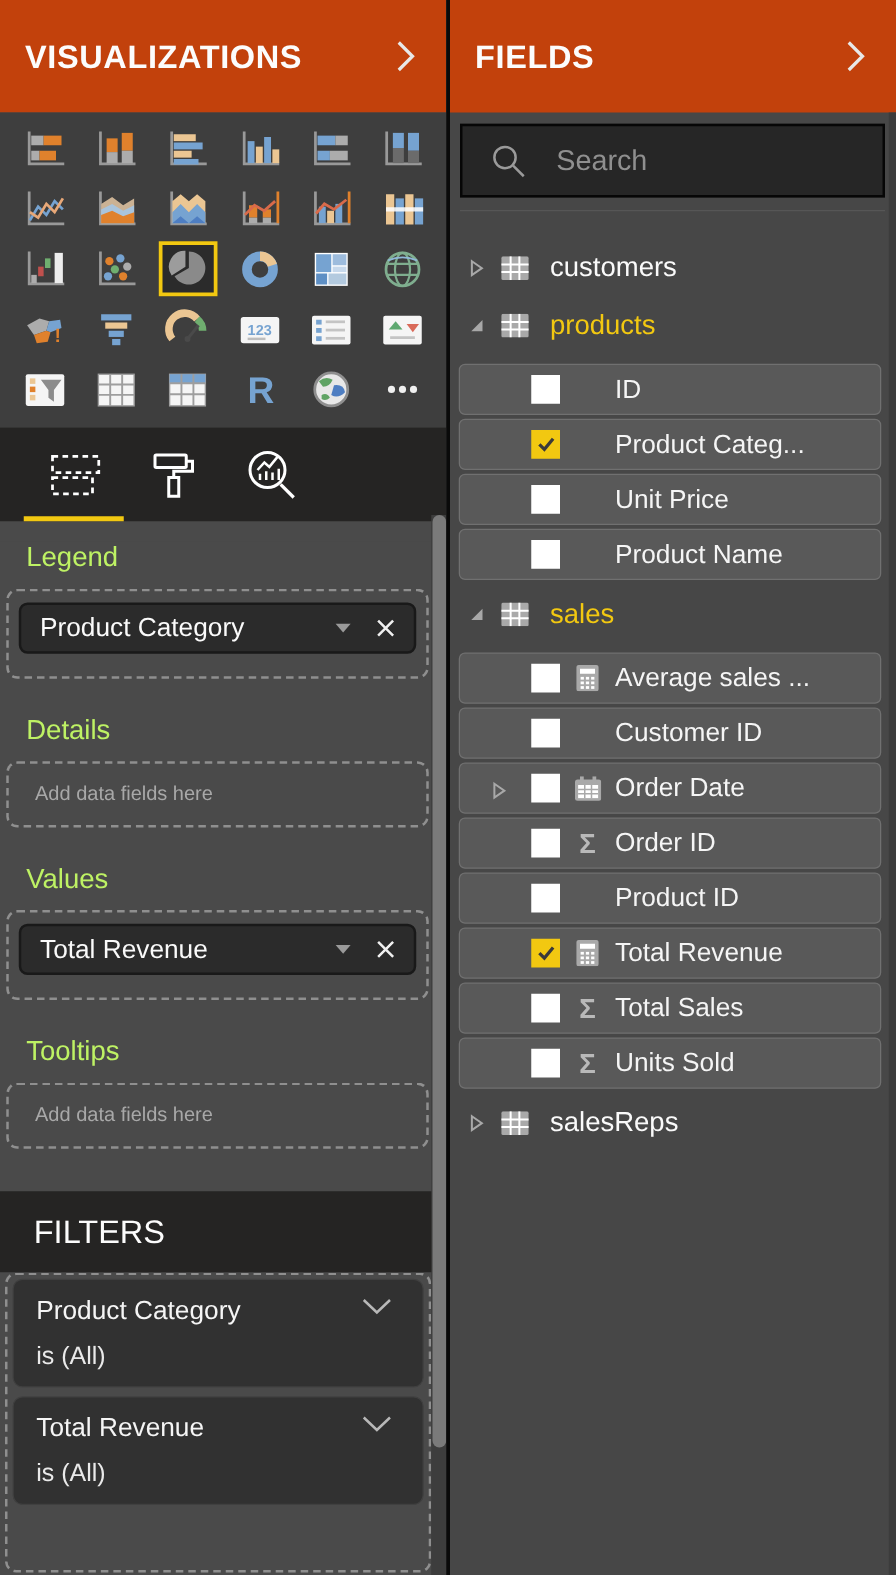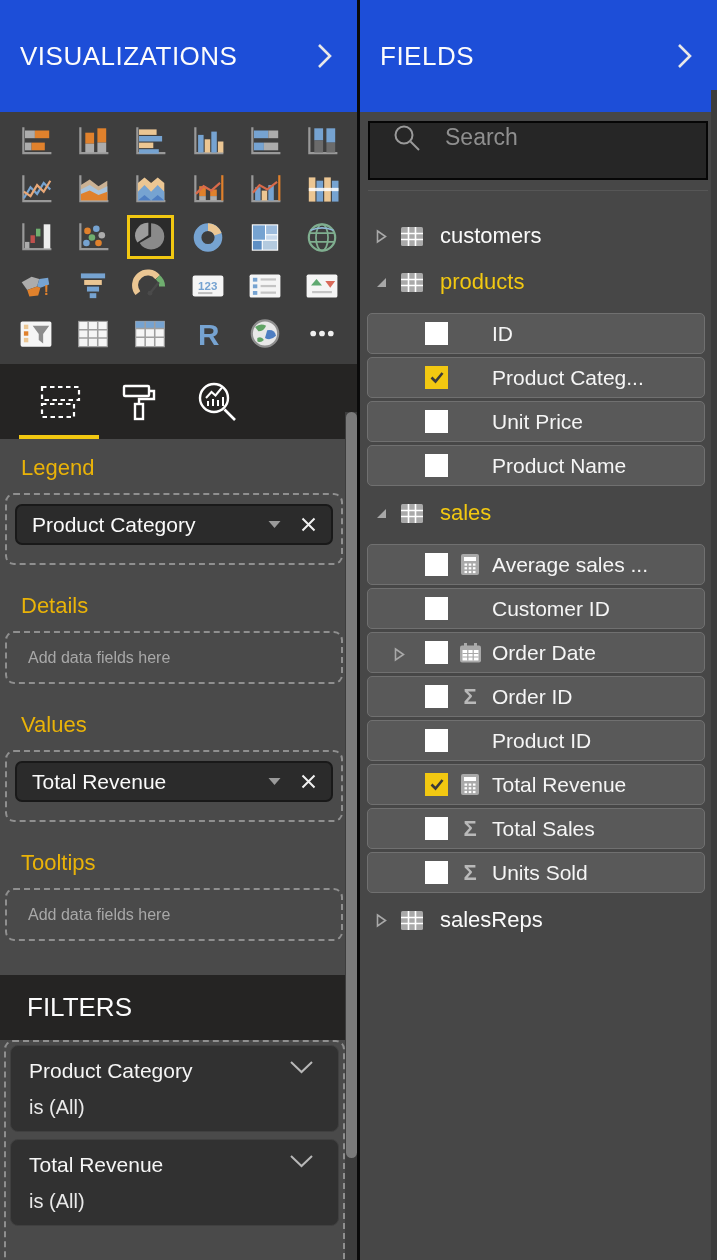--- a/index.html
+++ b/index.html
@@ -3,33 +3,33 @@
 <meta charset="utf-8">
 <style>
   html,body{margin:0;padding:0;}
   body{width:717px;height:1260px;position:relative;overflow:hidden;
        background:#464646;font-family:"Liberation Sans",sans-serif;color:#fff;
        -webkit-font-smoothing:antialiased;}
   .left-pane{position:absolute;left:0;top:0;width:357px;height:1260px;background:#4A4A4A;overflow:hidden;}
   .pane-divider{position:absolute;left:357px;top:0;width:3px;height:1260px;background:#0A0A0A;}
   .right-pane{position:absolute;left:360px;top:0;width:357px;height:1260px;background:#474747;overflow:hidden;}
 
-  .pane-header{height:112px;background:#1d4ed8;display:flex;align-items:center;justify-content:space-between;padding:0 24px 0 20px;}
+  .pane-header{height:90px;background:#c2410c;display:flex;align-items:center;justify-content:space-between;padding:0 24px 0 20px;font-weight:bold;}
   .pane-title{font-size:26px;color:#FCFCFC;letter-spacing:.5px;}
 
   .viz-gallery{height:247px;background:#3E3E3E;display:grid;grid-template-columns:repeat(6,1fr);padding:5px 6px 0 7px;align-content:start;}
   .viz-icon{width:47px;height:44px;margin:2px auto;display:flex;align-items:center;justify-content:center;border:3px solid transparent;box-sizing:border-box;}
   .viz-icon.selected{border-color:#F2C811;background:#2B2B2B;}
 
   .viz-tabs{height:75px;background:#252423;display:flex;align-items:center;padding-left:20px;position:relative;}
   .viz-tab{width:79px;height:70px;display:flex;align-items:center;justify-content:center;}
   .tab-underline{position:absolute;left:19px;bottom:0;width:80px;height:4px;background:#F2C811;}
 
   .wells-area{height:520px;background:#4A4A4A;padding-right:12px;box-sizing:border-box;}
-  .well-label{margin:28px 0 12px 21px;font-size:22px;line-height:26px;color:#eab308;}
+  .well-label{margin:28px 0 12px 21px;font-size:22px;line-height:26px;color:#bef264;}
   .well-section:first-child .well-label{margin-top:16px;}
   .well{border:2px dashed #8F8F8F;border-radius:9px;margin:0 2px 0 5px;box-sizing:border-box;}
   .well-pill{padding:9px 8px 18px 8px;}
   .well-empty{height:53px;display:flex;align-items:center;padding-left:21px;}
   .well-placeholder{color:#A8A8A8;font-size:16px;}
   .pill{height:41px;background:#2B2B2B;border:2px solid #191919;border-radius:7px;display:flex;align-items:center;padding:0 14px 0 15px;box-sizing:border-box;}
   .pill-text{font-size:21px;color:#FAFAFA;flex:1;white-space:nowrap;overflow:hidden;}
   .pill .caret{margin-right:18px;display:flex;}
   .pill .remove{display:flex;}
 
@@ -40,21 +40,21 @@
   .filters-well{margin:0 0 0 4px;border:2px dashed #8F8F8F;border-radius:9px;padding:3px 4px;height:240px;box-sizing:border-box;}
   .filter-card{background:#313131;border:1px solid #404040;border-radius:8px;padding:13px 14px 12px 18px;margin-bottom:7px;position:relative;}
   .filter-name{font-size:21px;color:#F5F5F5;display:block;}
   .filter-cond{font-size:20px;color:#E9E9E9;display:block;margin-top:13px;}
   .filter-chevron{position:absolute;right:24px;top:14px;display:flex;}
 
   .scroll-gutter{position:absolute;left:345px;top:412px;width:12px;height:848px;background:#3D3D3D;}
   .scroll-thumb{position:absolute;left:1px;top:0;width:11px;height:746px;background:#7A7A7A;border-radius:6px;}
 
   .search-wrap{padding:9px 9px 0 8px;}
-  .search-box{height:59px;background:#262626;border:2px solid #060606;display:flex;align-items:flex-start;padding-left:22px;box-sizing:border-box;}
+  .search-box{height:59px;background:#262626;border:2px solid #060606;display:flex;align-items:center;padding-left:22px;box-sizing:border-box;}
   .search-box input{background:transparent;border:none;outline:none;color:#DDD;font-size:23px;margin-left:22px;width:230px;font-family:inherit;}
   .search-box input::placeholder{color:#8F8F8F;}
   .fields-sep{height:1px;background:#565656;margin-top:10px;}
   .fields-list{padding:30px 0 0 15px;}
   .table-row{height:30px;display:flex;align-items:center;margin-bottom:16px;}
   .expander{width:14px;margin-right:12px;display:flex;}
   .tbl-icon{margin-right:17px;display:flex;}
   .table-name{font-size:22px;color:#FAFAFA;}
   .table-name.accent{color:#F2C811;}
   .table-block{margin-bottom:8px;}

